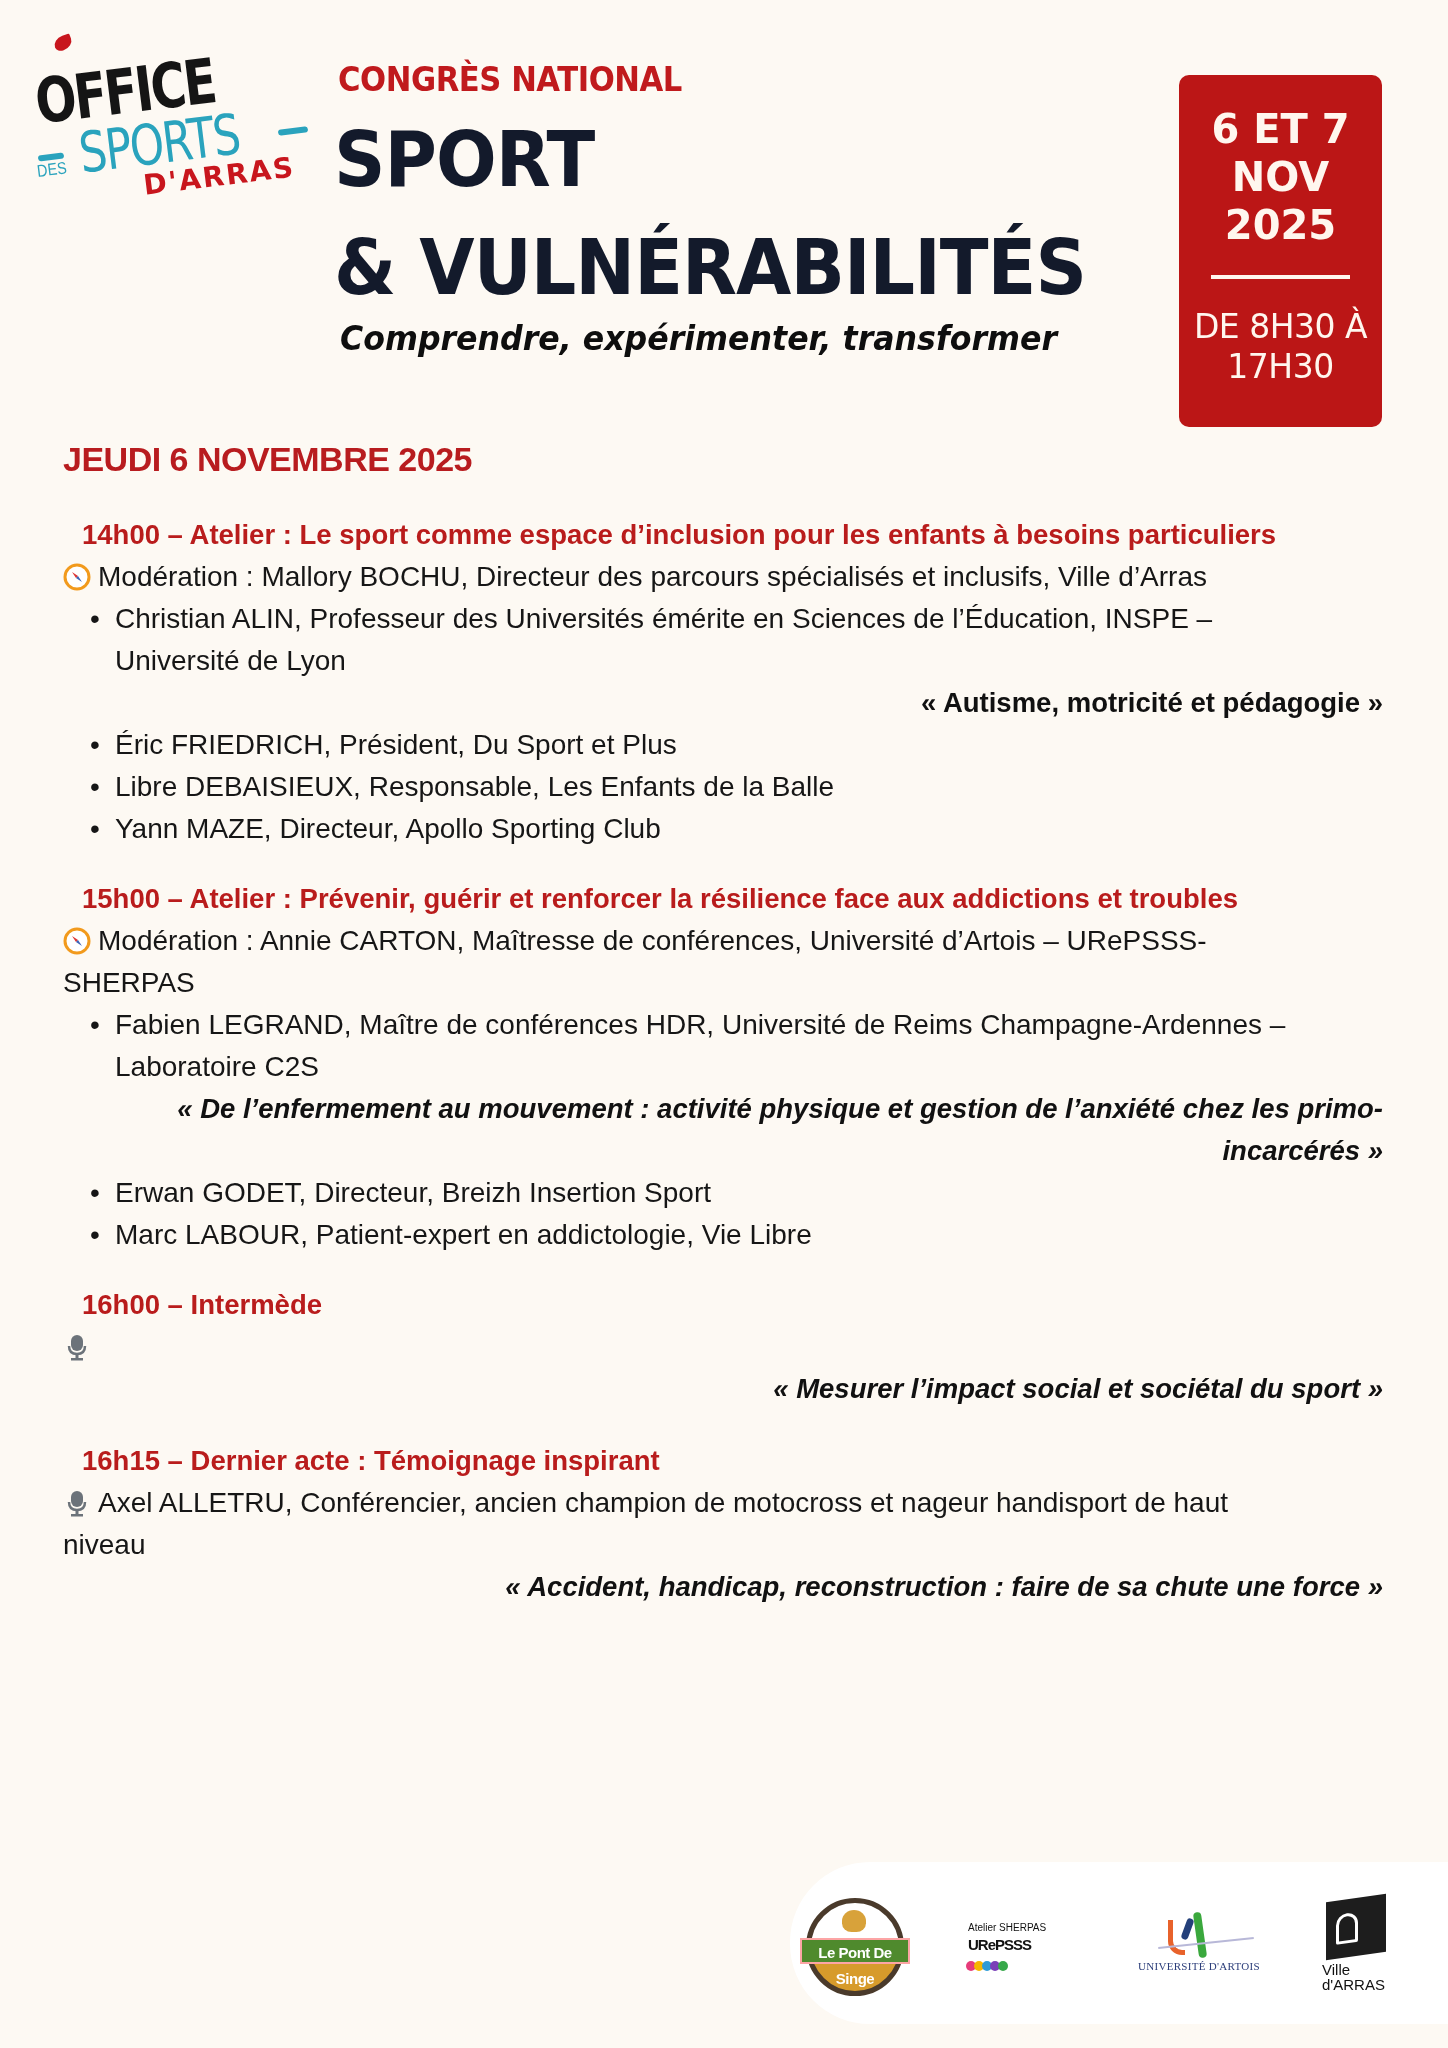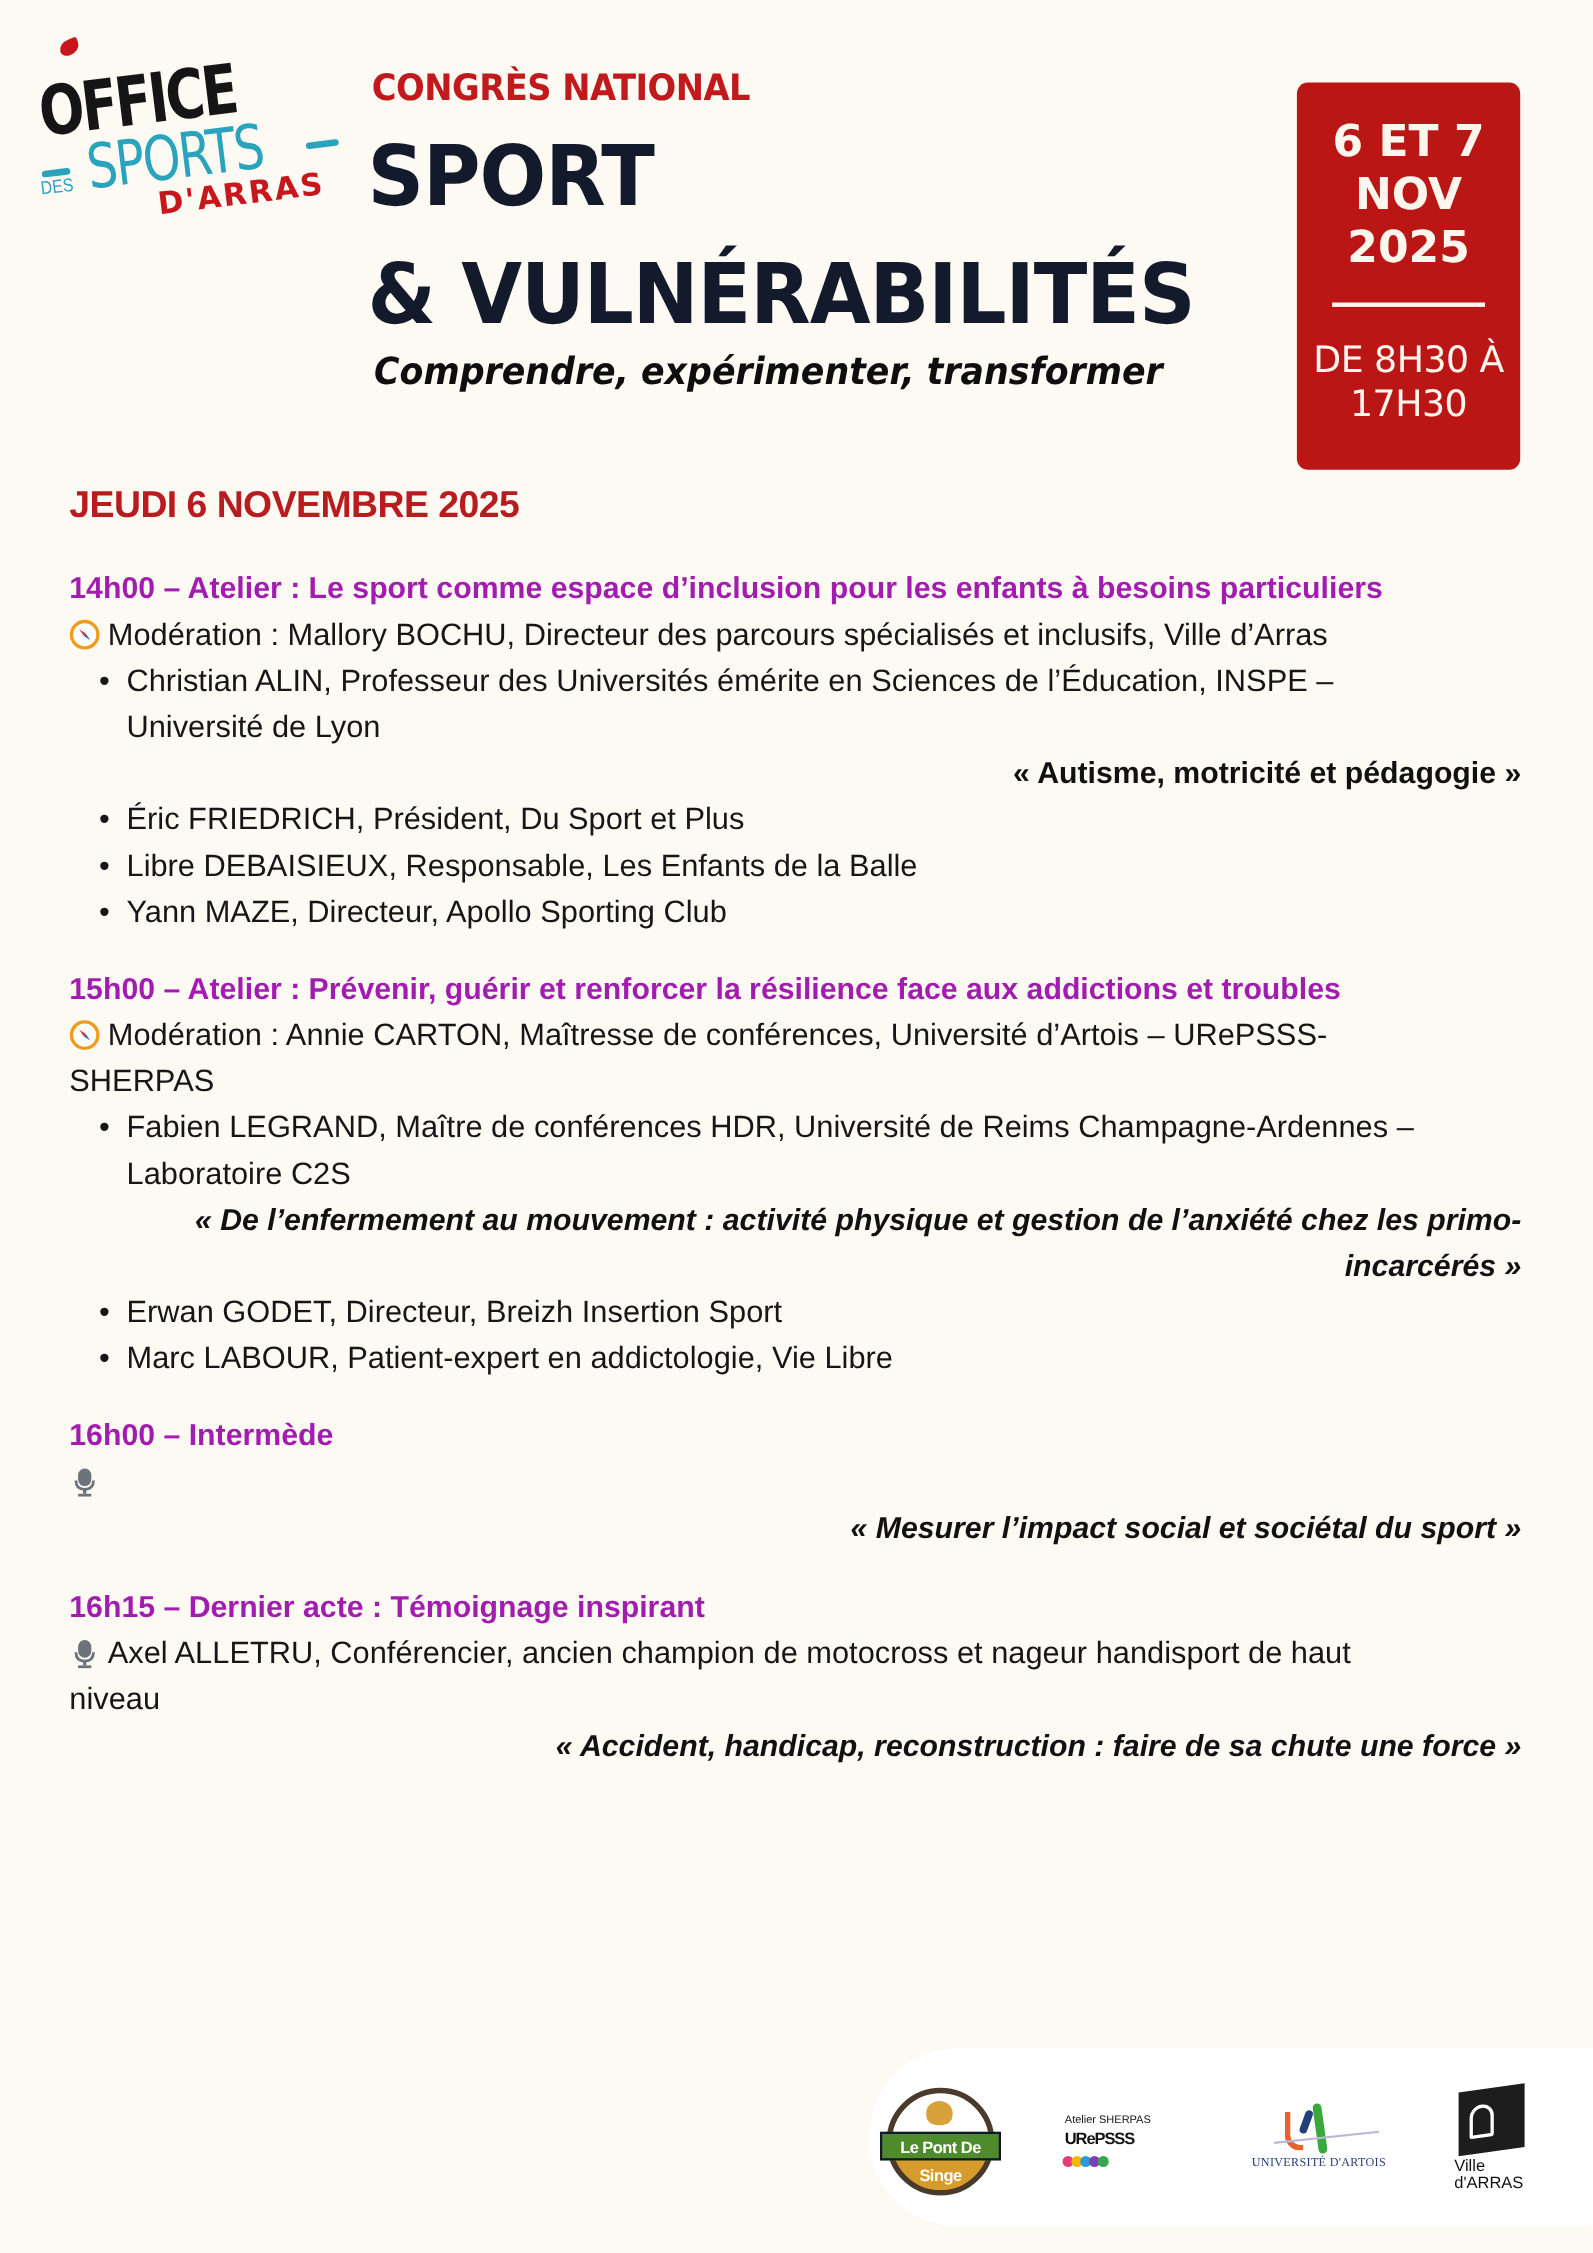--- a/index.html
+++ b/index.html
@@ -59,38 +59,38 @@
     background: #bb1616; border-radius: 10px; color: #fff6ee;
     text-align: center; font-family: "DejaVu Sans", sans-serif; margin-top: 39px;
   }
   .datebox .dates { position: absolute; top: 30px; left: 0; right: 0; font-weight: bold; font-size: 40px; line-height: 48px; }
   .datebox .rule { position: absolute; left: 32px; right: 32px; top: 200px; height: 4px; background: #fff6ee; }
   .datebox .hours { position: absolute; top: 232px; left: 0; right: 0; font-size: 33px; line-height: 40px; letter-spacing: -0.5px; }
 
   
   .day { left: 63px; top: 440px; font-weight: bold; font-size: 34px; color: #b81c1f; letter-spacing: -0.5px; }
   .line { position: absolute; left: 63px; font-size: 28px; line-height: 42px; white-space: nowrap; color: #161616; }
-  .slot-title { font-weight: bold; color: #a21caf; font-size: 27.5px; }
+  .slot-title { font-weight: bold; color: #b91c1c; font-size: 27.5px; margin-left: 19px; }
   .bullet { left: 90px; }
   .bullet::before { content: "•"; position: absolute; left: 0; }
   .bullet .txt { position: absolute; left: 25px; white-space: nowrap; }
   .cont { left: 115px; }
   .quote { left: 63px; width: 1320px; text-align: right; font-weight: bold; color: #111; font-size: 27.5px; }
   .quote.it { font-style: italic; }
   .ico { display: inline-block; width: 28px; height: 28px; vertical-align: -5px; margin-right: 7px; }
 
   
   .footer {
     left: 790px; top: 1862px; width: 700px; height: 162px;
     background: #ffffff; border-radius: 80px 0 0 80px;
   }
   .logo-item { position: absolute; }
   .pds { left: 800px; top: 1898px; width: 110px; height: 108px; }
   .pds .ring { position: absolute; left: 6px; top: 0; width: 98px; height: 98px; border-radius: 50%; border: 5px solid #4a3a2b; box-sizing: border-box; background: linear-gradient(#ffffff 55%, #d79b2b 55%); }
-  .pds .band { position: absolute; left: 0; top: 40px; width: 110px; height: 26px; background: #4f8a2d; color: #fff; font-weight: bold; font-size: 15px; text-align: center; line-height: 26px; letter-spacing: -0.5px; border: 2px solid #0f172a; box-sizing: border-box; }
+  .pds .band { position: absolute; left: 0; top: 40px; width: 110px; height: 26px; background: #4f8a2d; color: #fff; font-weight: bold; font-size: 15px; text-align: center; line-height: 26px; letter-spacing: -0.5px; border: 2px solid #fca5a5; box-sizing: border-box; }
   .pds .monkey { position: absolute; left: 42px; top: 12px; width: 24px; height: 22px; background: #d8a23a; border-radius: 50% 50% 40% 40%; }
   .sherpas { left: 968px; top: 1922px; width: 120px; }
   .sherpas .lbl { font-size: 10px; color: #111; }
   .sherpas .urp { font-size: 15px; font-weight: bold; letter-spacing: -1px; color: #111; line-height: 24px; }
   .sherpas .dots span { display: inline-block; width: 10px; height: 10px; border-radius: 50%; margin-left: -2px; }
   .artois { left: 1128px; top: 1912px; width: 132px; text-align: right; }
   .artois .mark { position: relative; height: 48px; }
   .artois .u1 { position: absolute; left: 40px; top: 8px; width: 12px; height: 30px; border: 5px solid #e8622b; border-top: none; border-right: none; border-radius: 0 0 0 14px; }
   .artois .u2 { position: absolute; left: 56px; top: 6px; width: 7px; height: 22px; background: #24407a; border-radius: 4px; transform: rotate(20deg); }
   .artois .u3 { position: absolute; left: 68px; top: 0px; width: 8px; height: 46px; background: #3aa83d; border-radius: 4px; transform: rotate(-8deg); }

